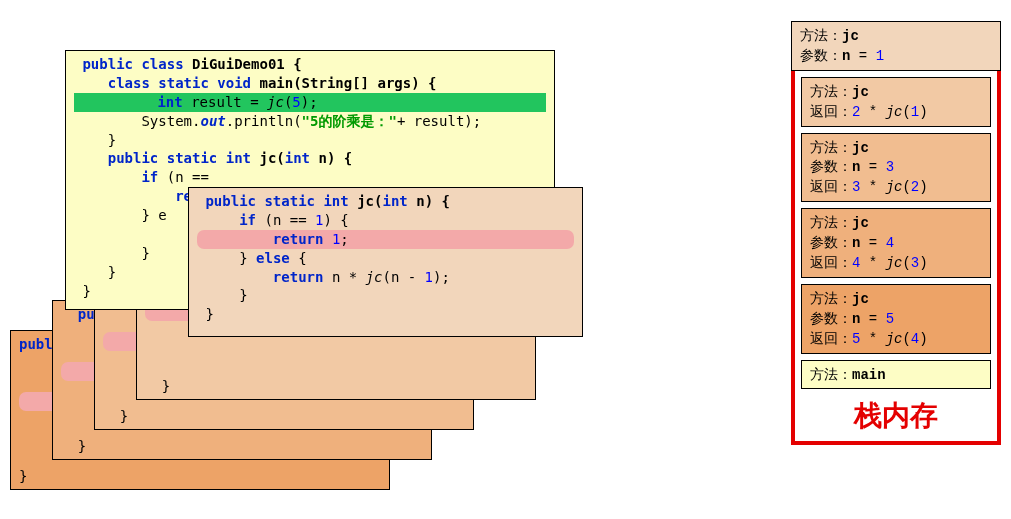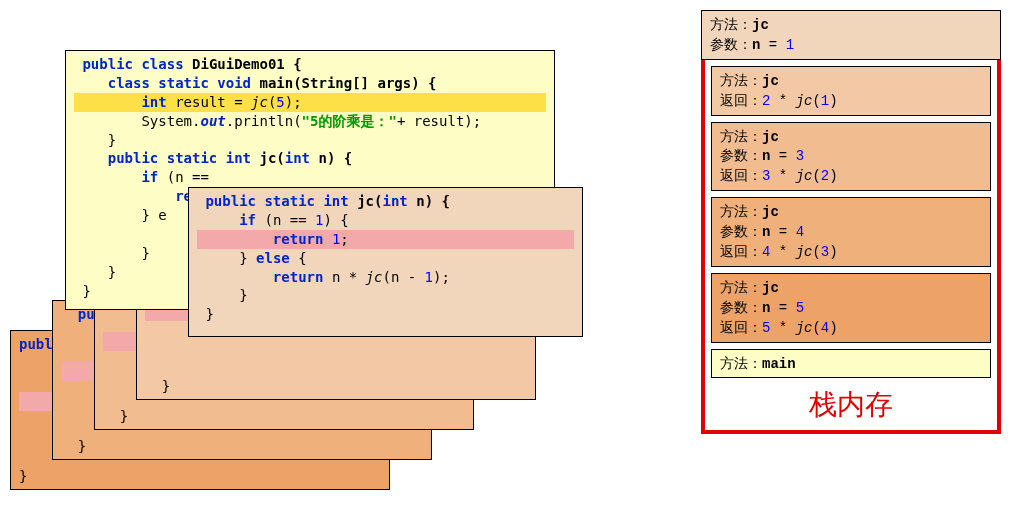--- a/index.html
+++ b/index.html
@@ -32,49 +32,49 @@
     margin: 0;
     padding: 4px 8px;
     white-space: pre;
   }
   .bg-yellow { background: #fdfdc5; }
   .bg-o1 { background: #f2d6bb; }
   .bg-o2 { background: #f2c9a4; }
   .bg-o3 { background: #f1bd90; }
   .bg-o4 { background: #efb07c; }
   .bg-o5 { background: #eda367; }
-  .hl-pink { background: #fde047; display: inline-block; width: 100%; box-sizing: border-box; padding-left: 0; }
-  .hl-rose { background: #f3a9a9; display: inline-block; width: 100%; box-sizing: border-box; padding-left: 0; }
+  .hl-pink { background: #22c55e; display: inline-block; width: 100%; box-sizing: border-box; padding-left: 16px; }
+  .hl-rose { background: #f3a9a9; display: inline-block; width: 100%; box-sizing: border-box; padding-left: 0; border-radius: 7px; }
   .kw { color: #0025c9; font-weight: bold; }
   .cls { color: #000; font-weight: bold; }
   .it { font-style: italic; }
   .num { color: #0000ff; }
   .str { color: #009900; font-weight: bold; }
   .right {
-    width: 300px;
+    width: 210px;
     border: 4px solid #e40000;
     border-top: none;
     box-sizing: border-box;
     position: relative;
-    margin-top: 0;
+    margin-top: 11px;
   }
   .frame {
     border: 1.5px solid #000;
     margin: 6px;
     padding: 4px 8px;
     line-height: 1.35;
   }
   .frame-top {
     margin-top: -10px;
     margin-left: -4px;
     margin-right: -4px;
   }
   .stack-title {
     color: #e40000;
-    font-weight: normal;
+    font-weight: bold;
     font-size: 28px;
     text-align: center;
     font-family: "Microsoft YaHei", sans-serif;
     padding: 2px 0 6px;
   }
   .sm { font-family: "Microsoft YaHei", sans-serif; }
   .c-blue { color: #0000ff; }
   .c-navy { color: #0025c9; font-weight: bold; }
 </style>
 </head>

